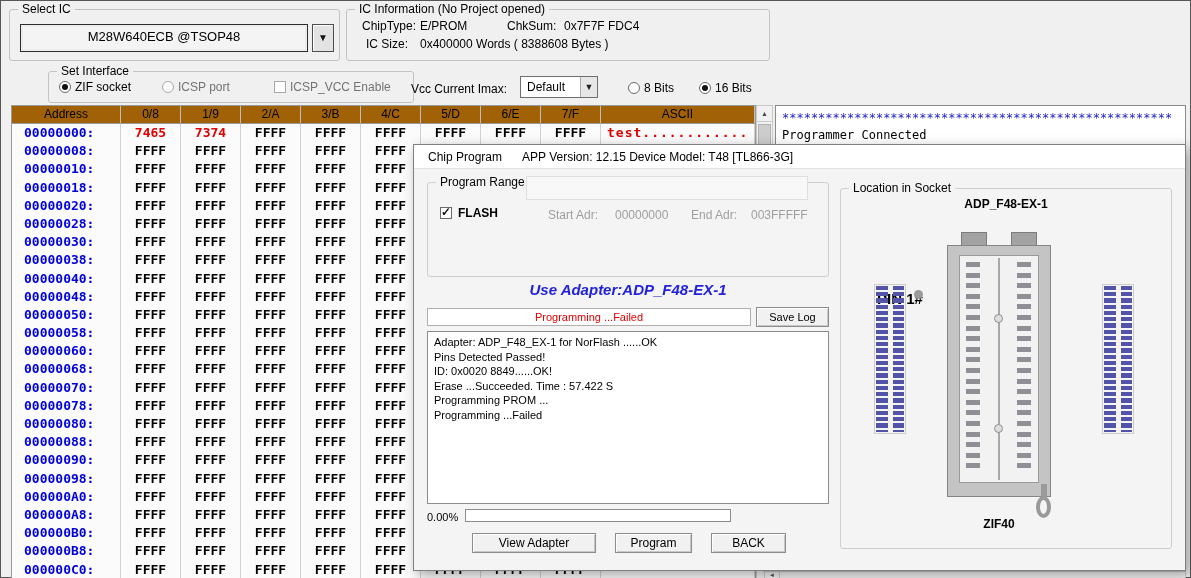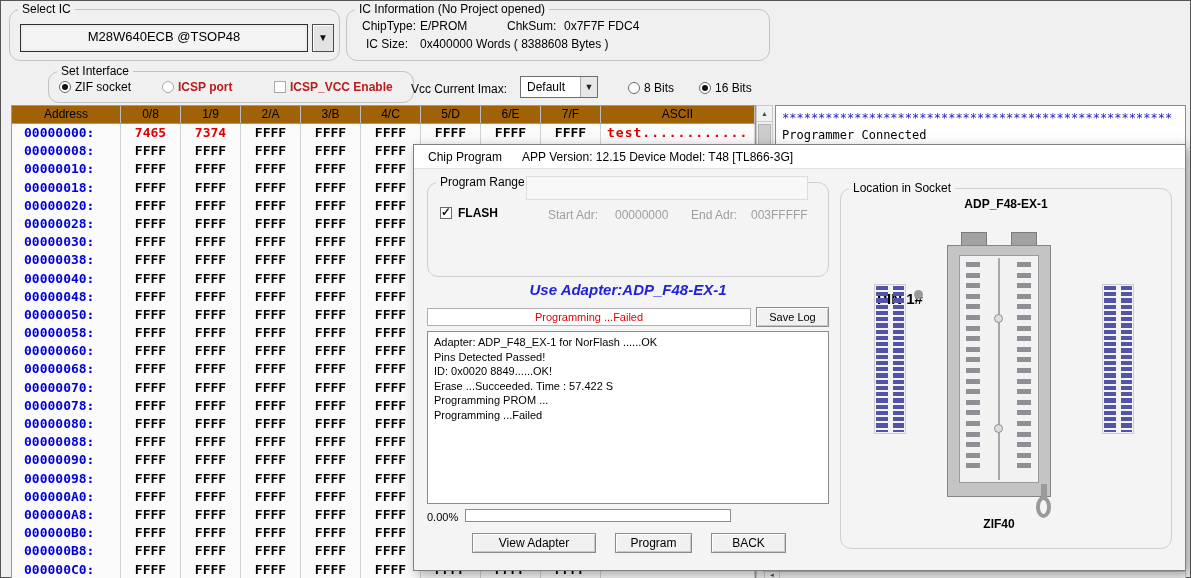--- a/index.html
+++ b/index.html
@@ -4,41 +4,41 @@
 <style>
   * { box-sizing: border-box; }
   html,body { margin:0; padding:0; }
   body {
     width:1191px; height:578px; position:relative; overflow:hidden;
     background:#f0f0f0; font-family:"Liberation Sans",sans-serif; color:#000;
   }
   .window { position:absolute; inset:0; border:1px solid #565656; }
 
   
-  .group { position:absolute; border:1px solid #c3c3c3; border-radius:11px; }
+  .group { position:absolute; border:1px solid #c3c3c3; border-radius:3px; }
   .group-label { position:absolute; top:-8px; left:8px; background:#f0f0f0; padding:0 4px; font-size:12px; white-space:nowrap; }
 
   
   .g-selectic { left:8px; top:8px; width:331px; height:52px; }
   .combo-field {
     position:absolute; left:10px; top:14px; width:288px; height:28px;
     background:#f4f4f4; border:1px solid #2e2e2e; box-shadow:inset 0 0 0 2px #ececec;
     text-align:center; line-height:24px; font-size:13px;
   }
   .combo-btn {
     position:absolute; left:302px; top:14px; width:22px; height:28px;
     background:#e3e3e3; border:1px solid #4d4d4d; box-shadow:inset 1px 1px 0 #fff;
     font-size:10px; text-align:center; line-height:26px; color:#111;
   }
   .g-icinfo { left:345px; top:8px; width:424px; height:52px; }
   .icinfo-txt { position:absolute; font-size:12px; white-space:nowrap; }
 
   .g-interface { left:18px; top:70px; width:366px; height:32px;margin-left:29px; }
   .lbl { position:absolute; font-size:12px; white-space:nowrap; }
-  .lbl.dis { color:#b91c1c;font-weight:bold; }
+  .lbl.dis { color:#737373; }
 
   .radio { position:absolute; width:12px; height:12px; border-radius:50%; border:1px solid #6a6a6a; background:#fff; }
   .radio.sel::after { content:""; position:absolute; left:2px; top:2px; width:6px; height:6px; border-radius:50%; background:#111; }
   .radio.dis { border-color:#a8a8a8; }
   .cb { position:absolute; width:12px; height:12px; border:1px solid #6a6a6a; background:#fff; }
   .cb.dis { border-color:#a8a8a8; }
   .cb.checked::after { content:"✓"; position:absolute; left:0px; top:-3px; font-size:12px; font-weight:bold; color:#111; }
 
   .vcc-combo { position:absolute; left:519px; top:75px; width:78px; height:22px; background:#fff; border:1px solid #6e6e6e; font-size:12px; line-height:20px; padding-left:6px; }
   .vcc-combo .dd { position:absolute; right:0; top:0; width:17px; height:20px; background:#e7e7e7; border-left:1px solid #aaa; text-align:center; font-size:9px; line-height:20px; color:#222; }

